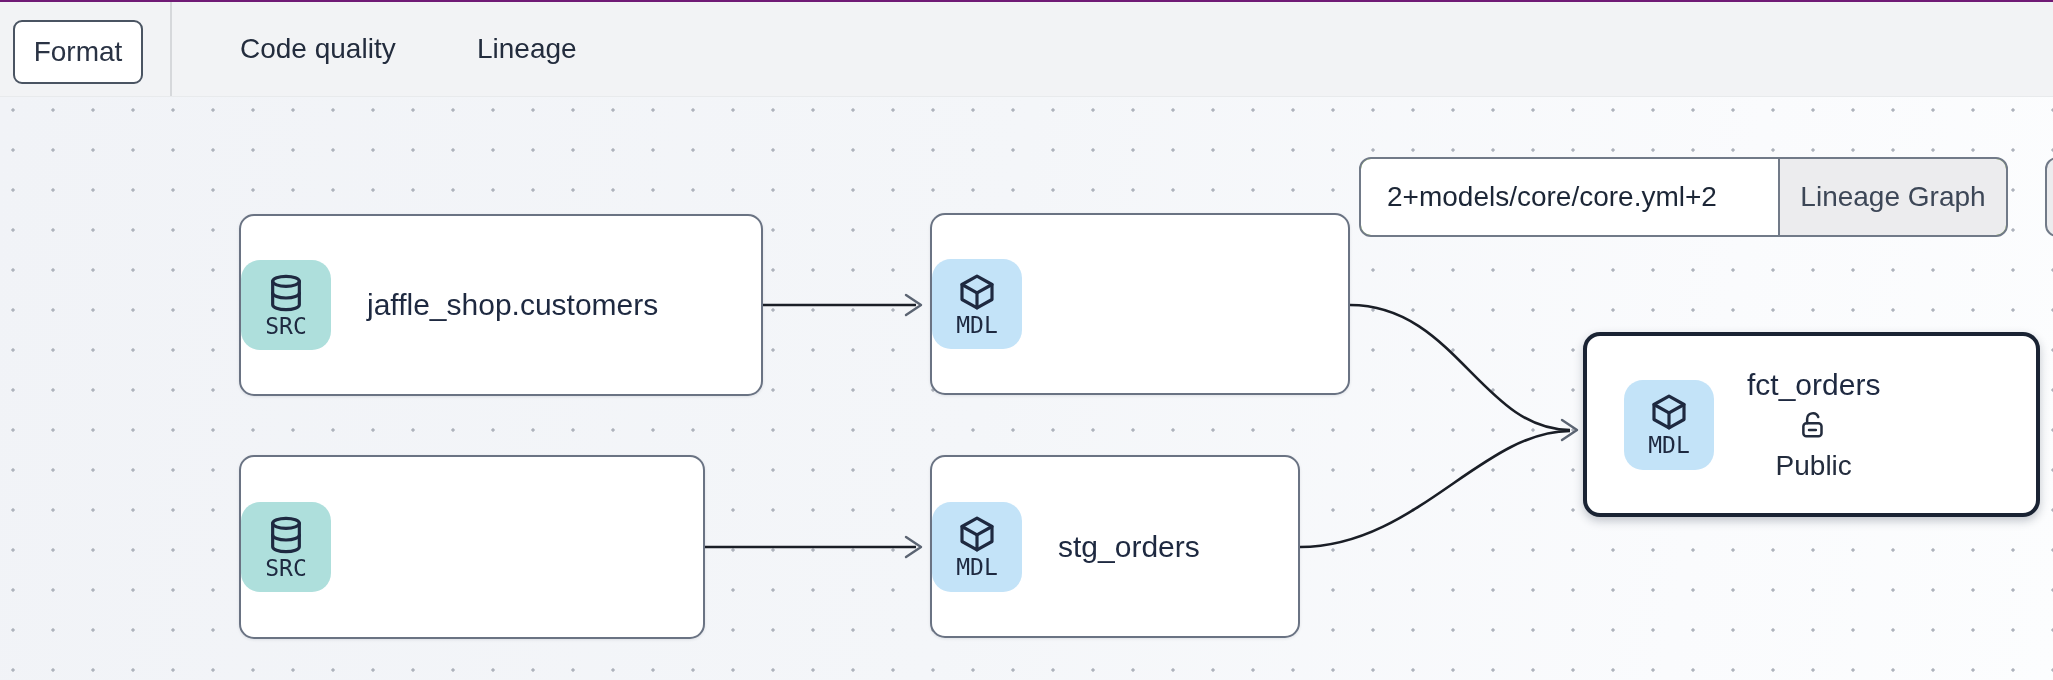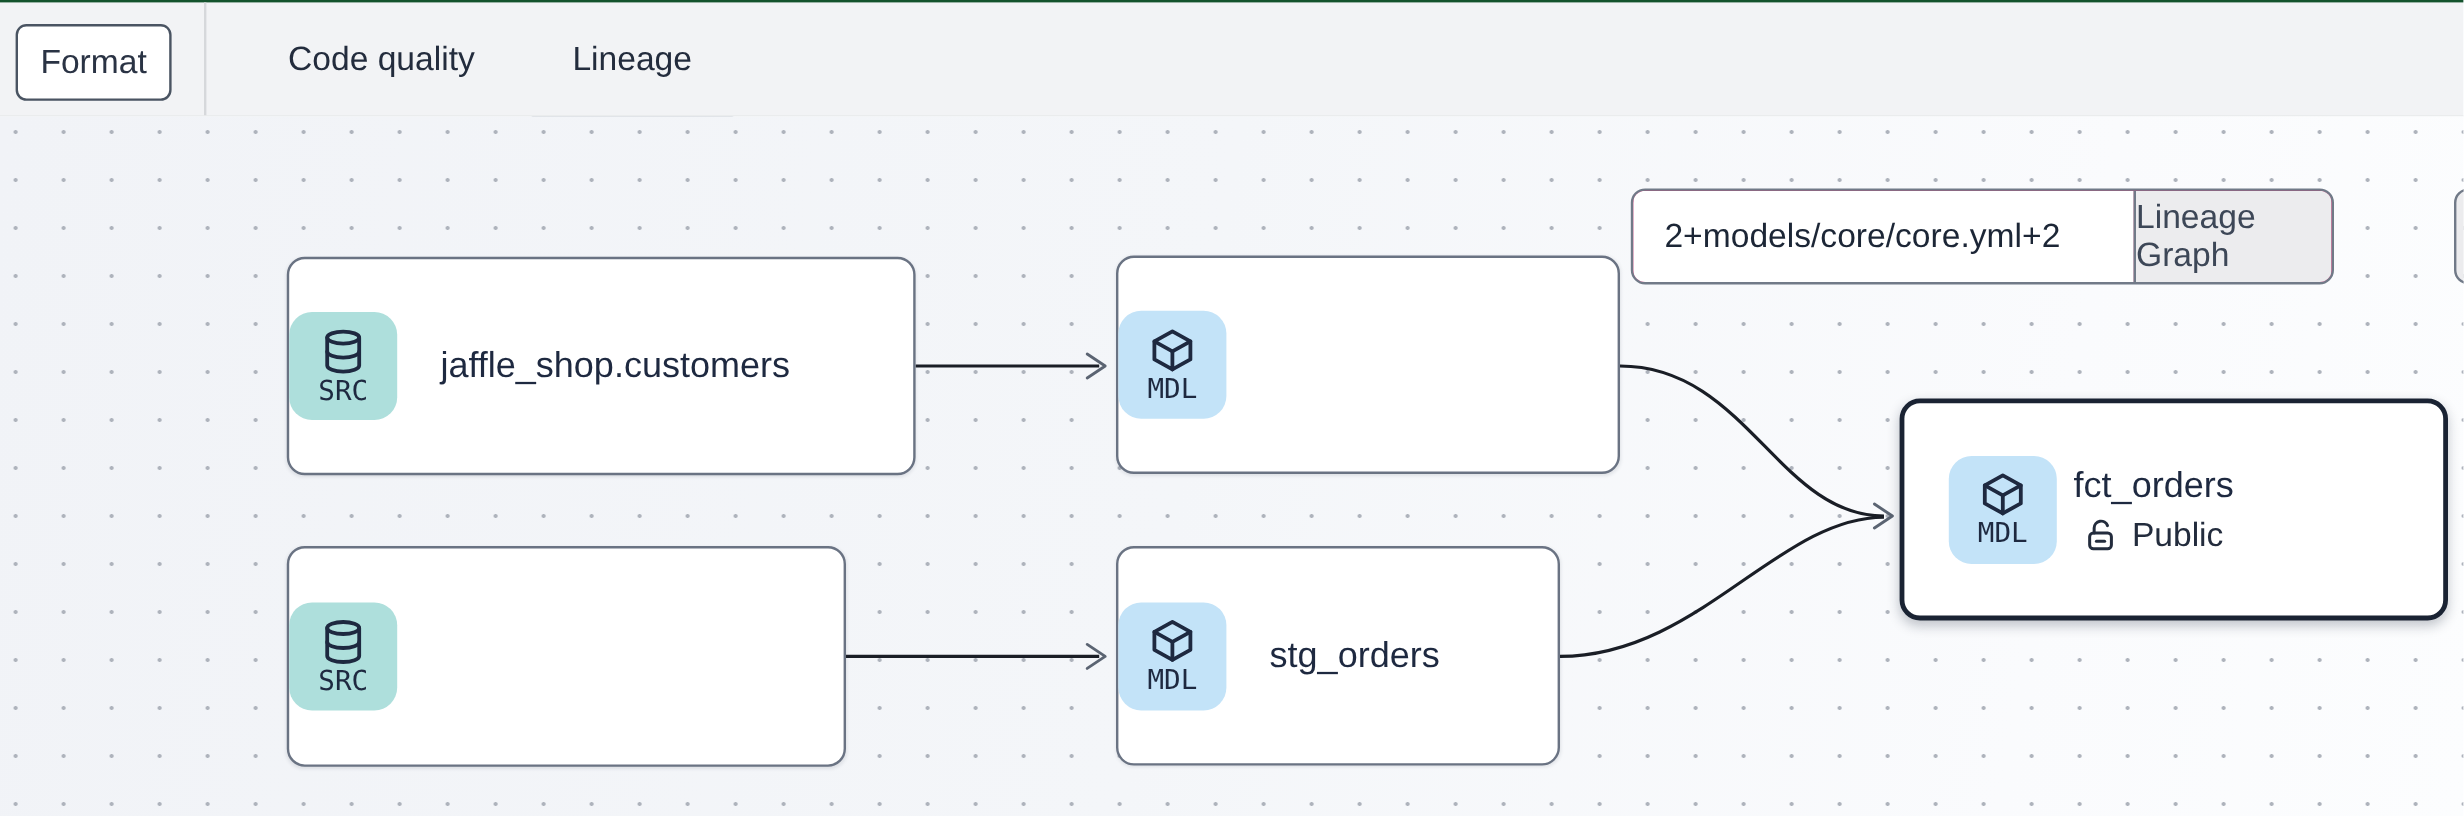--- a/index.html
+++ b/index.html
@@ -1,21 +1,21 @@
 <!DOCTYPE html>
 <html><head>
 <meta charset="utf-8">
 <style>
   html,body{margin:0;padding:0;background:#fff;}
   .page{position:relative;width:2053px;height:680px;overflow:hidden;
         font-family:"Liberation Sans",sans-serif;color:#1e2940;}
 
   
   .topbar{position:absolute;left:0;top:0;width:2053px;height:97px;
-          background:#f2f3f5;border-top:2px solid #14532d;
+          background:#f2f3f5;border-top:2px solid #701a75;
           border-bottom:1px solid #e8eaec;box-sizing:border-box;}
   .format-btn{position:absolute;left:13px;top:18px;width:130px;height:64px;
           background:#ffffff;border:2px solid #4a5462;border-radius:9px;
           font-size:28px;color:#2a3344;display:flex;align-items:center;
           justify-content:center;box-sizing:border-box;cursor:pointer;}
   .topbar-divider{position:absolute;left:170px;top:0;width:2px;height:94px;background:#d6d8db;}
   .tab{position:absolute;top:0;height:94px;display:flex;align-items:center;
        font-size:28px;color:#232c3d;cursor:pointer;}
   .tab-codequality{left:240px;}
   .tab-lineage{left:477px;}
@@ -42,34 +42,34 @@
   .node-selected{border:4px solid #1a2333;border-radius:17px;
         box-shadow:0 4px 10px rgba(25,35,55,.25);padding-left:37px;}
   .badge{width:90px;height:90px;border-radius:19px;flex:0 0 auto;
         display:flex;flex-direction:column;align-items:center;justify-content:center;}
   .badge-src{background:#aedfdc;}
   .badge-mdl{background:#c3e3f8;}
   .badge svg{display:block;}
   .badge-label{font-family:"DejaVu Sans Mono",monospace;font-size:23px;color:#1e2940;
         margin-top:2px;line-height:1;}
   .node-title{font-size:30px;color:#1e2940;margin-left:36px;white-space:nowrap;}
-  .node-text-col{margin-left:14px;display:flex;flex-direction:column;gap:8px;align-items:center;}
+  .node-text-col{margin-left:33px;display:flex;flex-direction:column;gap:8px;}
   .node-text-col .node-title{margin-left:0;}
-  .access-row{display:flex;align-items:center;gap:10px;font-size:28px;color:#232c3d;}
+  .access-row{display:flex;align-items:center;gap:10px;font-size:28px;color:#232c3d;flex-direction:column;}
 
   
   .n-jaffle-customers{left:239px;top:214px;width:524px;height:182px;}
   .n-stg-customers  {left:930px;top:213px;width:420px;height:182px;}
   .n-jaffle-orders  {left:239px;top:455px;width:466px;height:184px;}
   .n-stg-orders     {left:930px;top:455px;width:370px;height:183px;}
   .n-fct-orders     {left:1583px;top:332px;width:457px;height:185px;}
 
   
-  .path-group{position:absolute;left:1359px;top:157px;width:586px;height:80px;
-      border:2px solid #717a88;border-radius:12px;background:#be185d;
+  .path-group{position:absolute;left:1359px;top:157px;width:649px;height:80px;
+      border:2px solid #717a88;border-radius:12px;background:#4d7c0f;
       box-sizing:border-box;display:flex;overflow:hidden;}
   .path-input{flex:0 0 417px;display:flex;align-items:center;padding-left:26px;
       font-size:28px;color:#1c2636;background:#ffffff;box-sizing:border-box;
       border:none;outline:none;font-family:"Liberation Sans",sans-serif;}
   .update-btn{flex:1 1 auto;display:flex;align-items:center;justify-content:center;
       background:#ececee;border-left:2px solid #717a88;font-size:28px;color:#3d4757;
       cursor:pointer;}
   .extra-btn{position:absolute;left:2045px;top:157px;width:44px;height:80px;
       border:2px solid #717a88;border-radius:12px;background:#ececee;box-sizing:border-box;}
 </style>

